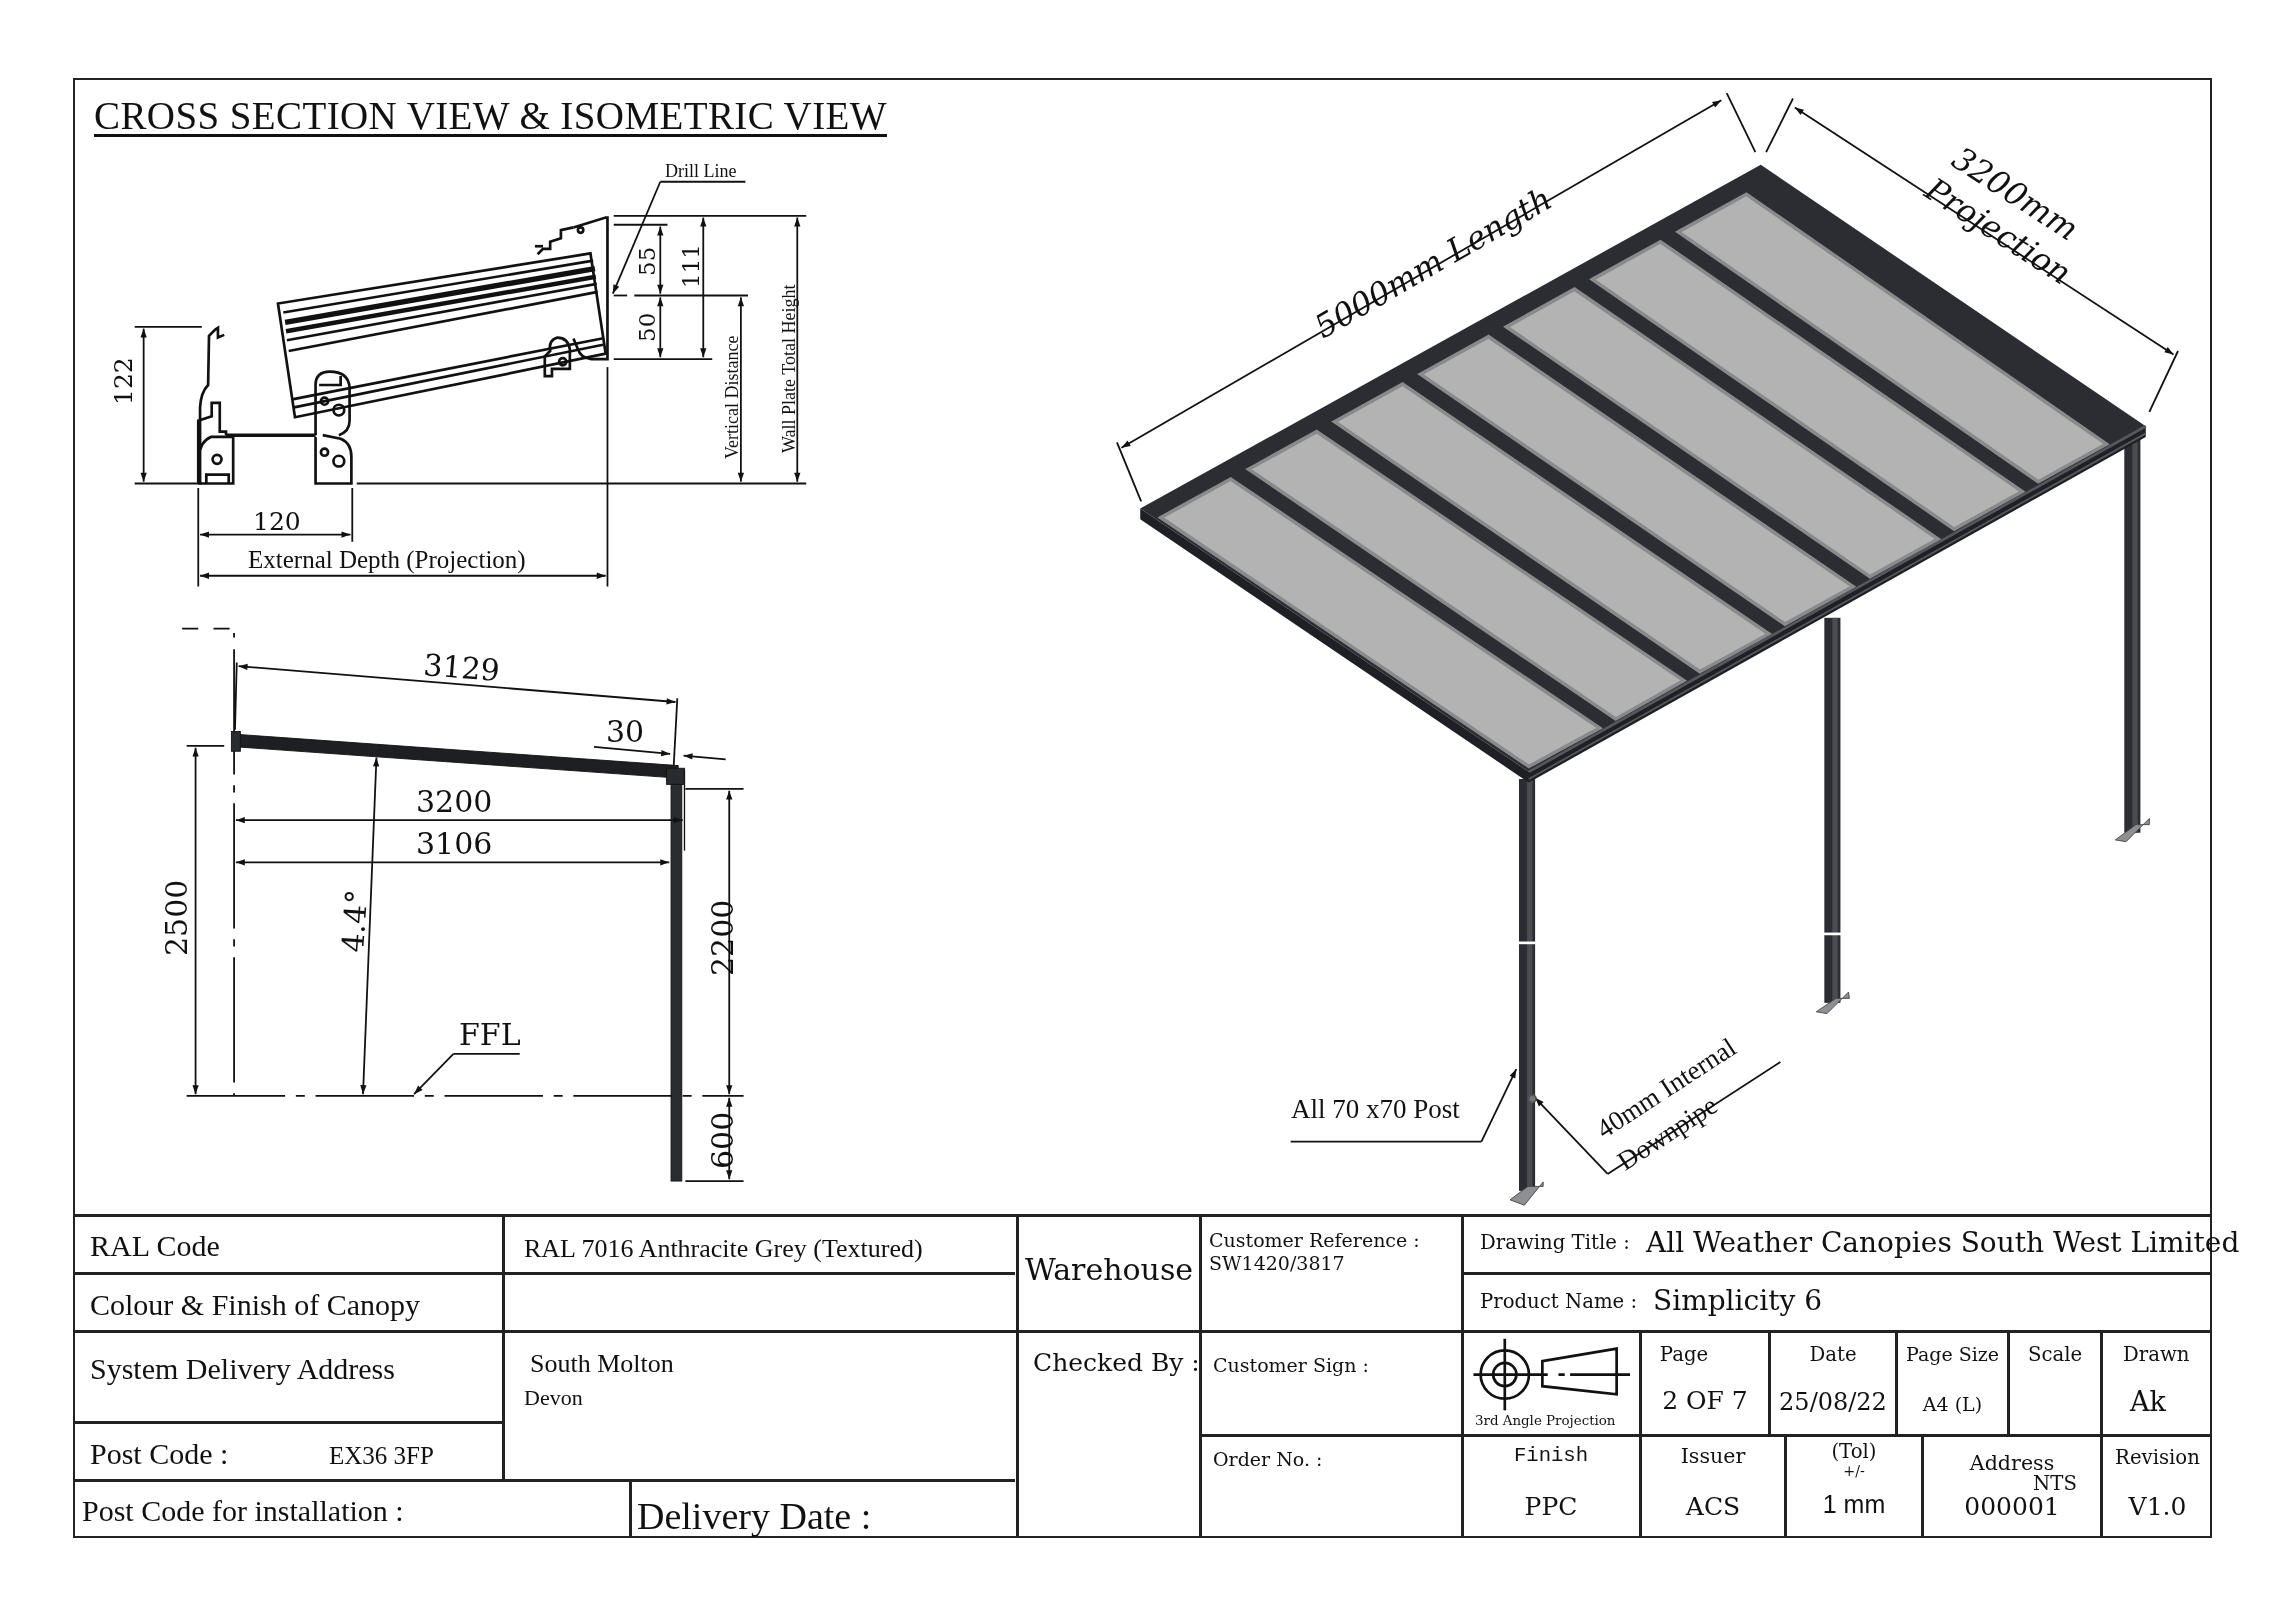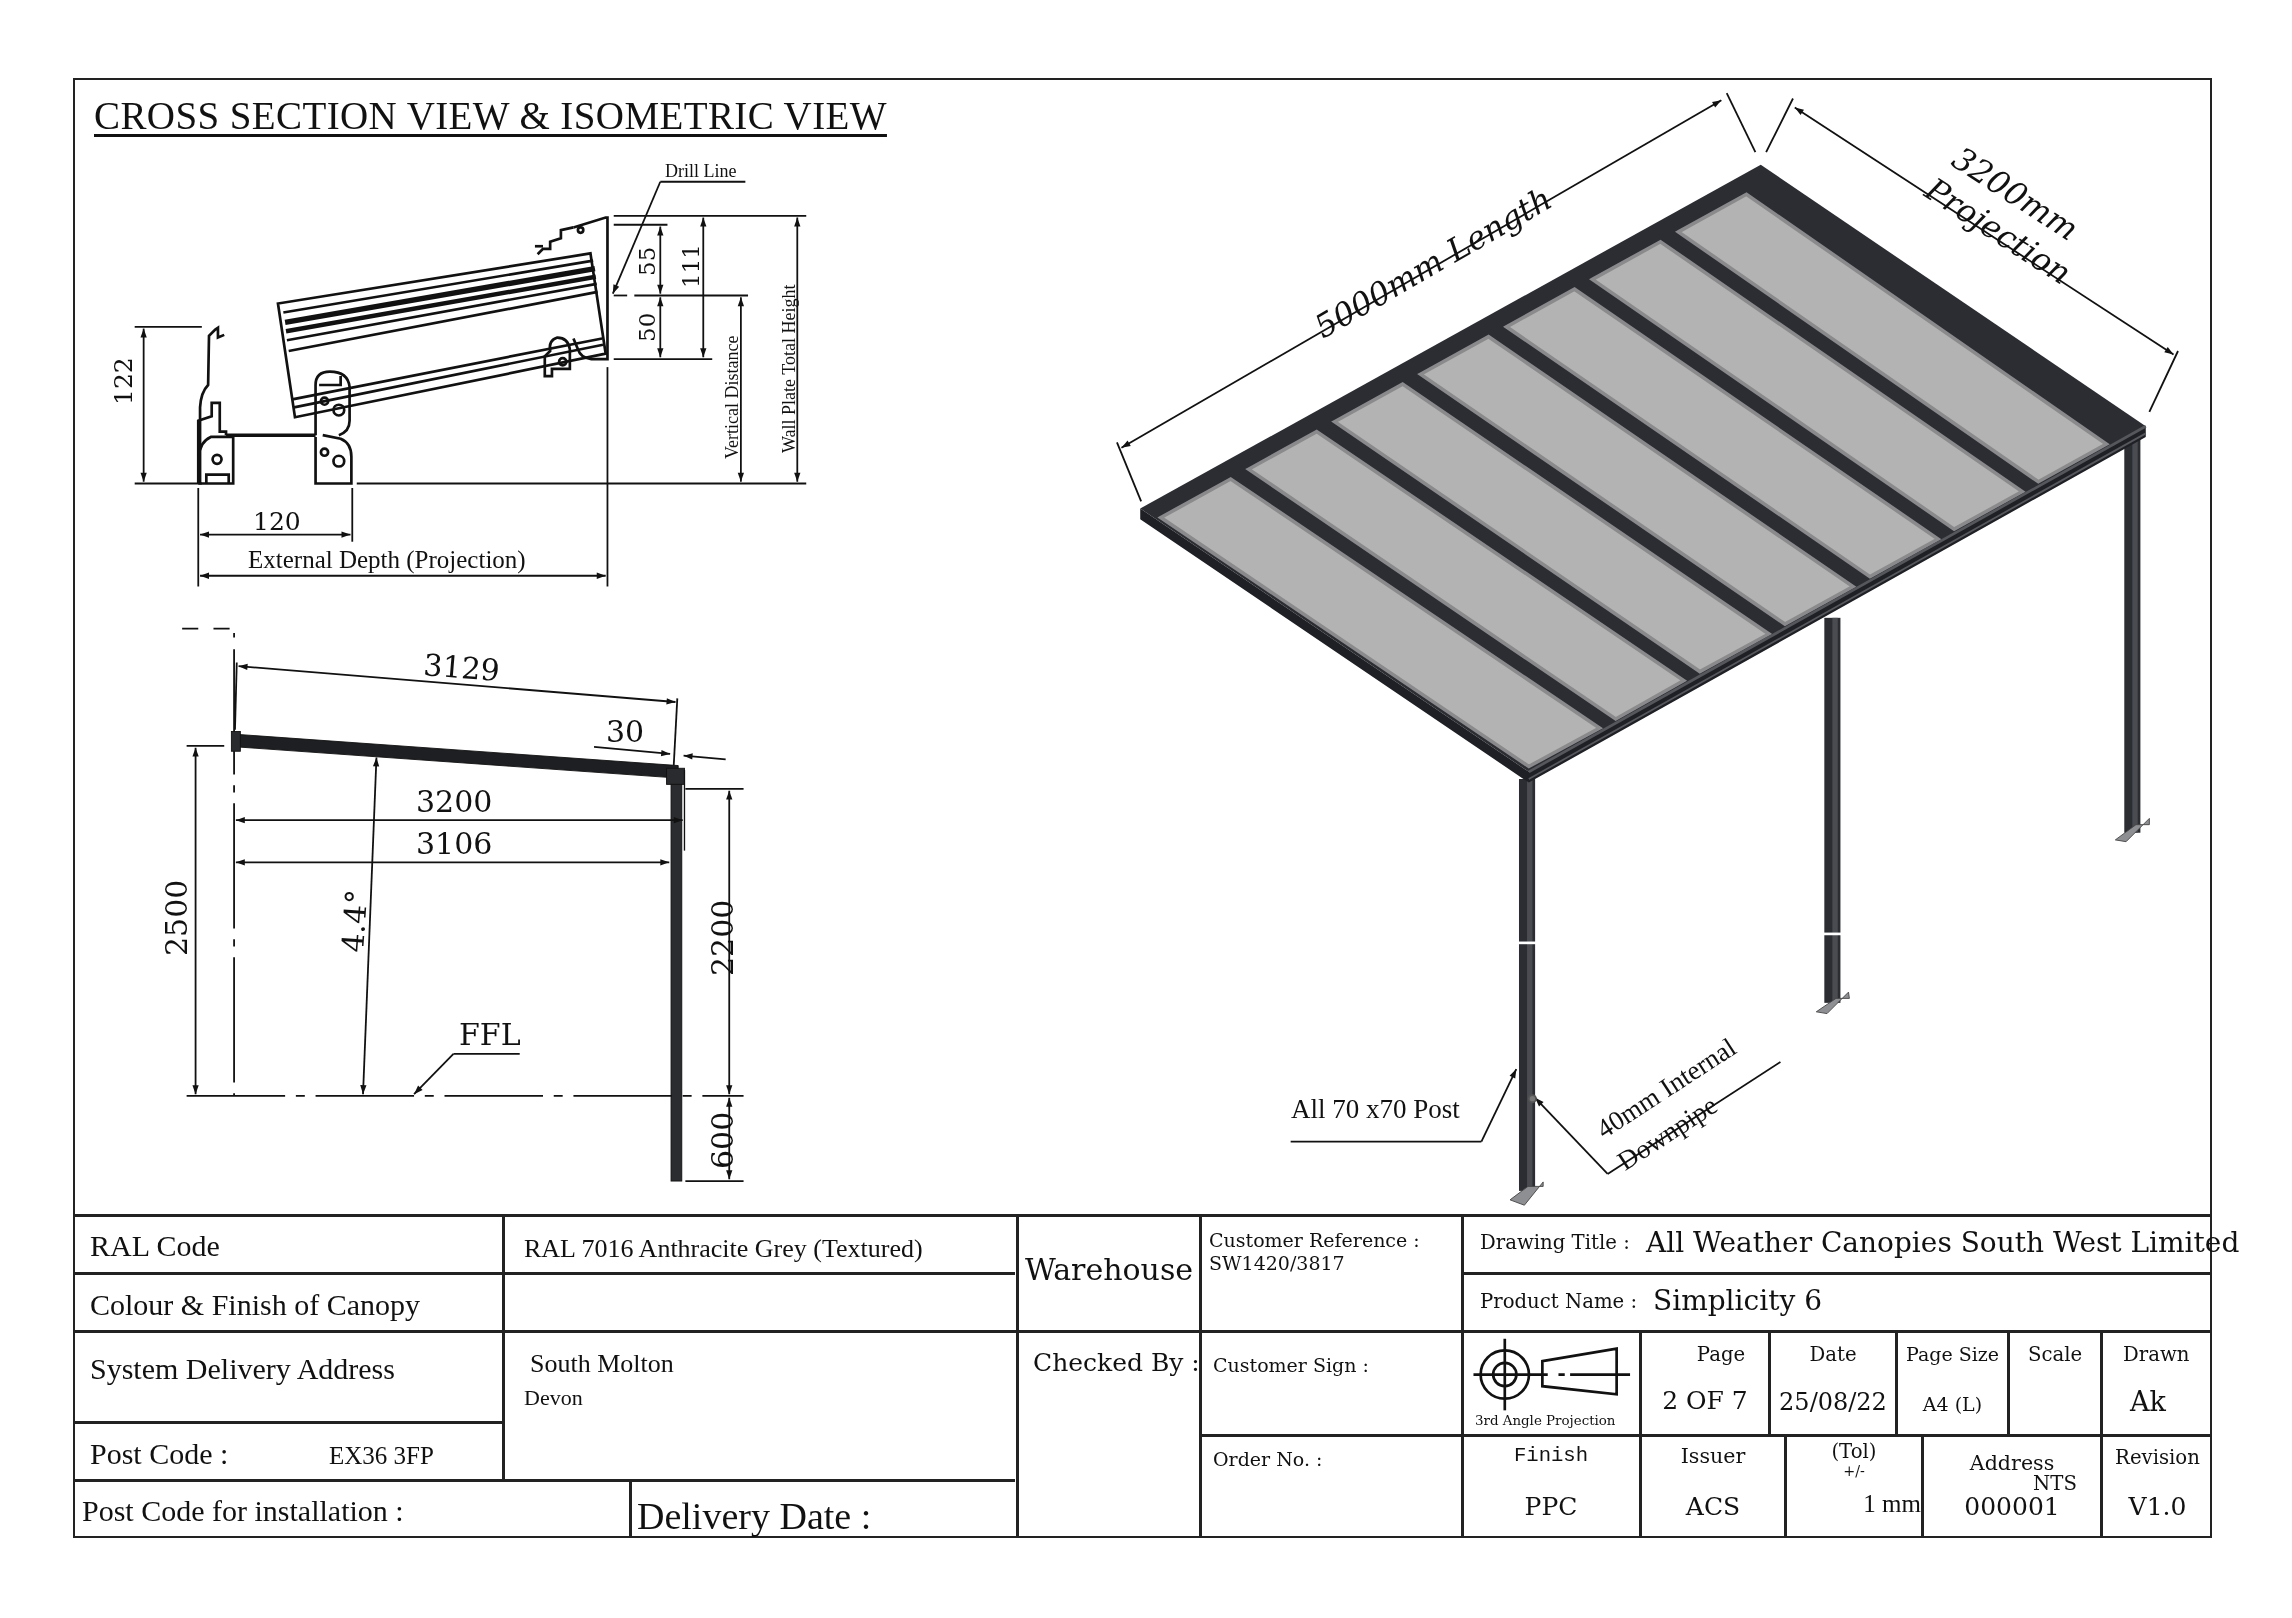--- a/index.html
+++ b/index.html
@@ -279,36 +279,36 @@
       <circle cx="40" cy="45" r="13"></circle>
       <line x1="40" y1="5" x2="40" y2="85"></line>
       <line x1="5" y1="45" x2="180" y2="45"></line>
       <polygon points="82,30 165,16 165,67 82,58"></polygon>
     </g>
     <line x1="88" y1="45" x2="100" y2="45" stroke="#fff" stroke-width="4"></line>
     <line x1="107" y1="45" x2="113" y2="45" stroke="#fff" stroke-width="4"></line>
   </svg>
   <div class="lbl" style="left:1475px;top:1413px;font-size:13.4px;font-family:'DejaVu Serif',serif;">3rd Angle Projection</div>
 
-  <div class="lbl c" style="left:1650px;top:1343px;width:142px;font-size:19.7px;font-family:'DejaVu Serif',serif;text-align:center;">Page</div>
+  <div class="lbl c" style="left:1613px;top:1343px;width:142px;font-size:19.7px;font-family:'DejaVu Serif',serif;text-align:center;">Page</div>
   <div class="lbl c" style="left:1642px;top:1386px;width:126px;font-size:25px;font-family:'DejaVu Serif',serif;">2 OF 7</div>
   <div class="lbl c" style="left:1771px;top:1343px;width:124px;font-size:19.7px;font-family:'DejaVu Serif',serif;">Date</div>
   <div class="lbl c" style="left:1771px;top:1388px;width:124px;font-size:24px;font-family:'DejaVu Serif',serif;">25/08/22</div>
   <div class="lbl c" style="left:1898px;top:1343px;width:109px;font-size:19px;font-family:'DejaVu Serif',serif;">Page Size</div>
   <div class="lbl c" style="left:1898px;top:1393px;width:109px;font-size:19px;font-family:'DejaVu Serif',serif;">A4 (L)</div>
   <div class="lbl c" style="left:2010px;top:1343px;width:90px;font-size:19.7px;font-family:'DejaVu Serif',serif;">Scale</div>
   <div class="lbl c" style="left:2010px;top:1472px;width:90px;font-size:19.7px;font-family:'DejaVu Serif',serif;">NTS</div>
   <div class="lbl" style="left:2123px;top:1343px;font-size:19.7px;font-family:'DejaVu Serif',serif;">Drawn</div>
   <div class="lbl" style="left:2130px;top:1386px;font-size:27px;font-family:'DejaVu Serif',serif;">Ak</div>
 
   <div class="lbl c" style="left:1463px;top:1444px;width:176px;font-size:20.6px;font-family:Liberation Mono, monospace;">Finish</div>
   <div class="lbl c" style="left:1463px;top:1492px;width:176px;font-size:25px;font-family:'DejaVu Serif',serif;">PPC</div>
   <div class="lbl c" style="left:1642px;top:1444px;width:142px;font-size:20.6px;font-family:'DejaVu Serif',serif;">Issuer</div>
   <div class="lbl c" style="left:1642px;top:1492px;width:142px;font-size:25px;font-family:'DejaVu Serif',serif;">ACS</div>
   <div class="lbl c" style="left:1787px;top:1440px;width:134px;font-size:19.7px;font-family:'DejaVu Serif',serif;">(Tol)</div>
   <div class="lbl c" style="left:1787px;top:1463px;width:134px;font-size:14.3px;font-family:'DejaVu Serif',serif;">+/-</div>
-  <div class="lbl c" style="left:1787px;top:1490px;width:134px;font-size:25px;font-family:Liberation Serif, serif;text-align:right;">1 mm</div>
+  <div class="lbl c" style="left:1787px;top:1490px;width:134px;font-size:25px;font-family:Liberation Sans, sans-serif;">1 mm</div>
   <div class="lbl c" style="left:1924px;top:1451px;width:176px;font-size:20.6px;font-family:'DejaVu Serif',serif;">Address</div>
   <div class="lbl c" style="left:1924px;top:1492px;width:176px;font-size:25px;font-family:'DejaVu Serif',serif;">000001</div>
   <div class="lbl c" style="left:2103px;top:1446px;width:109px;font-size:19.7px;font-family:'DejaVu Serif',serif;">Revision</div>
   <div class="lbl c" style="left:2103px;top:1492px;width:109px;font-size:25px;font-family:'DejaVu Serif',serif;">V1.0</div>
 </div>
 
 
 </body></html>

